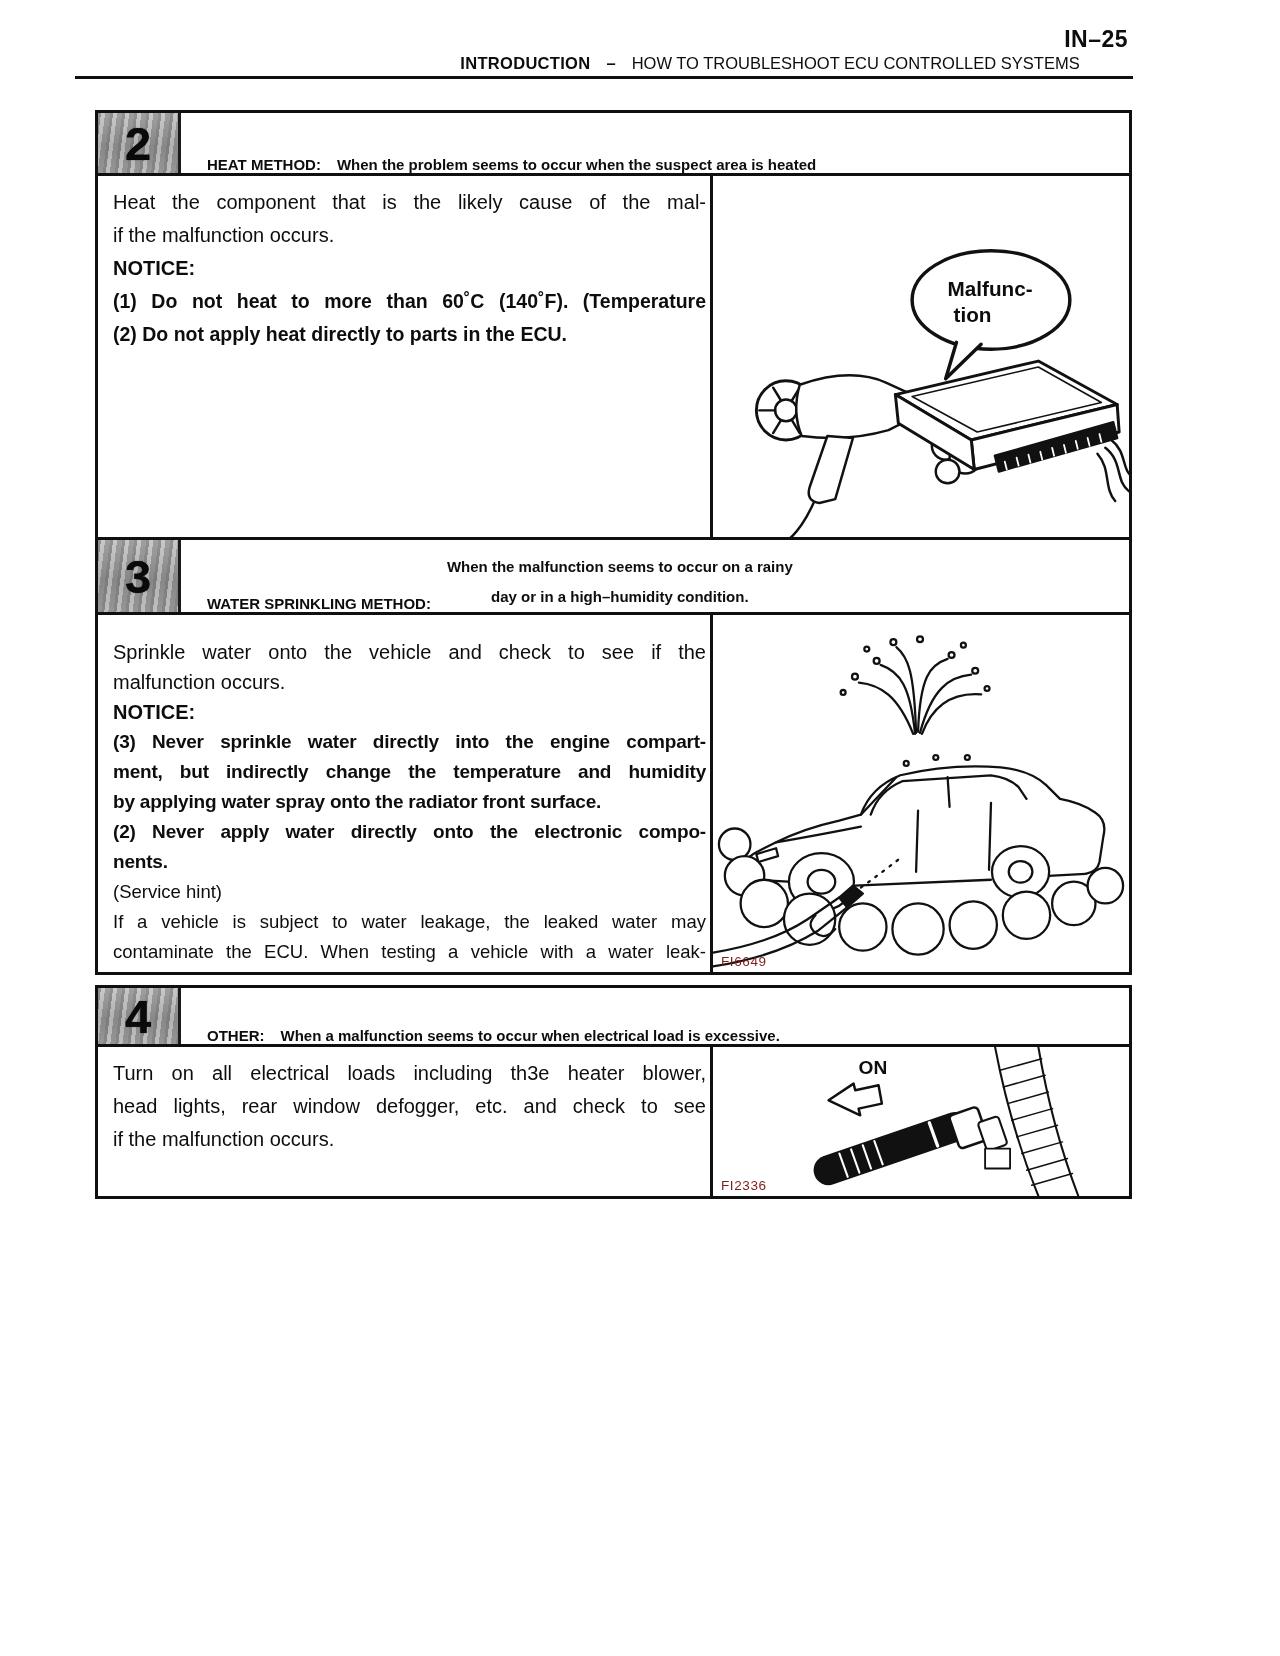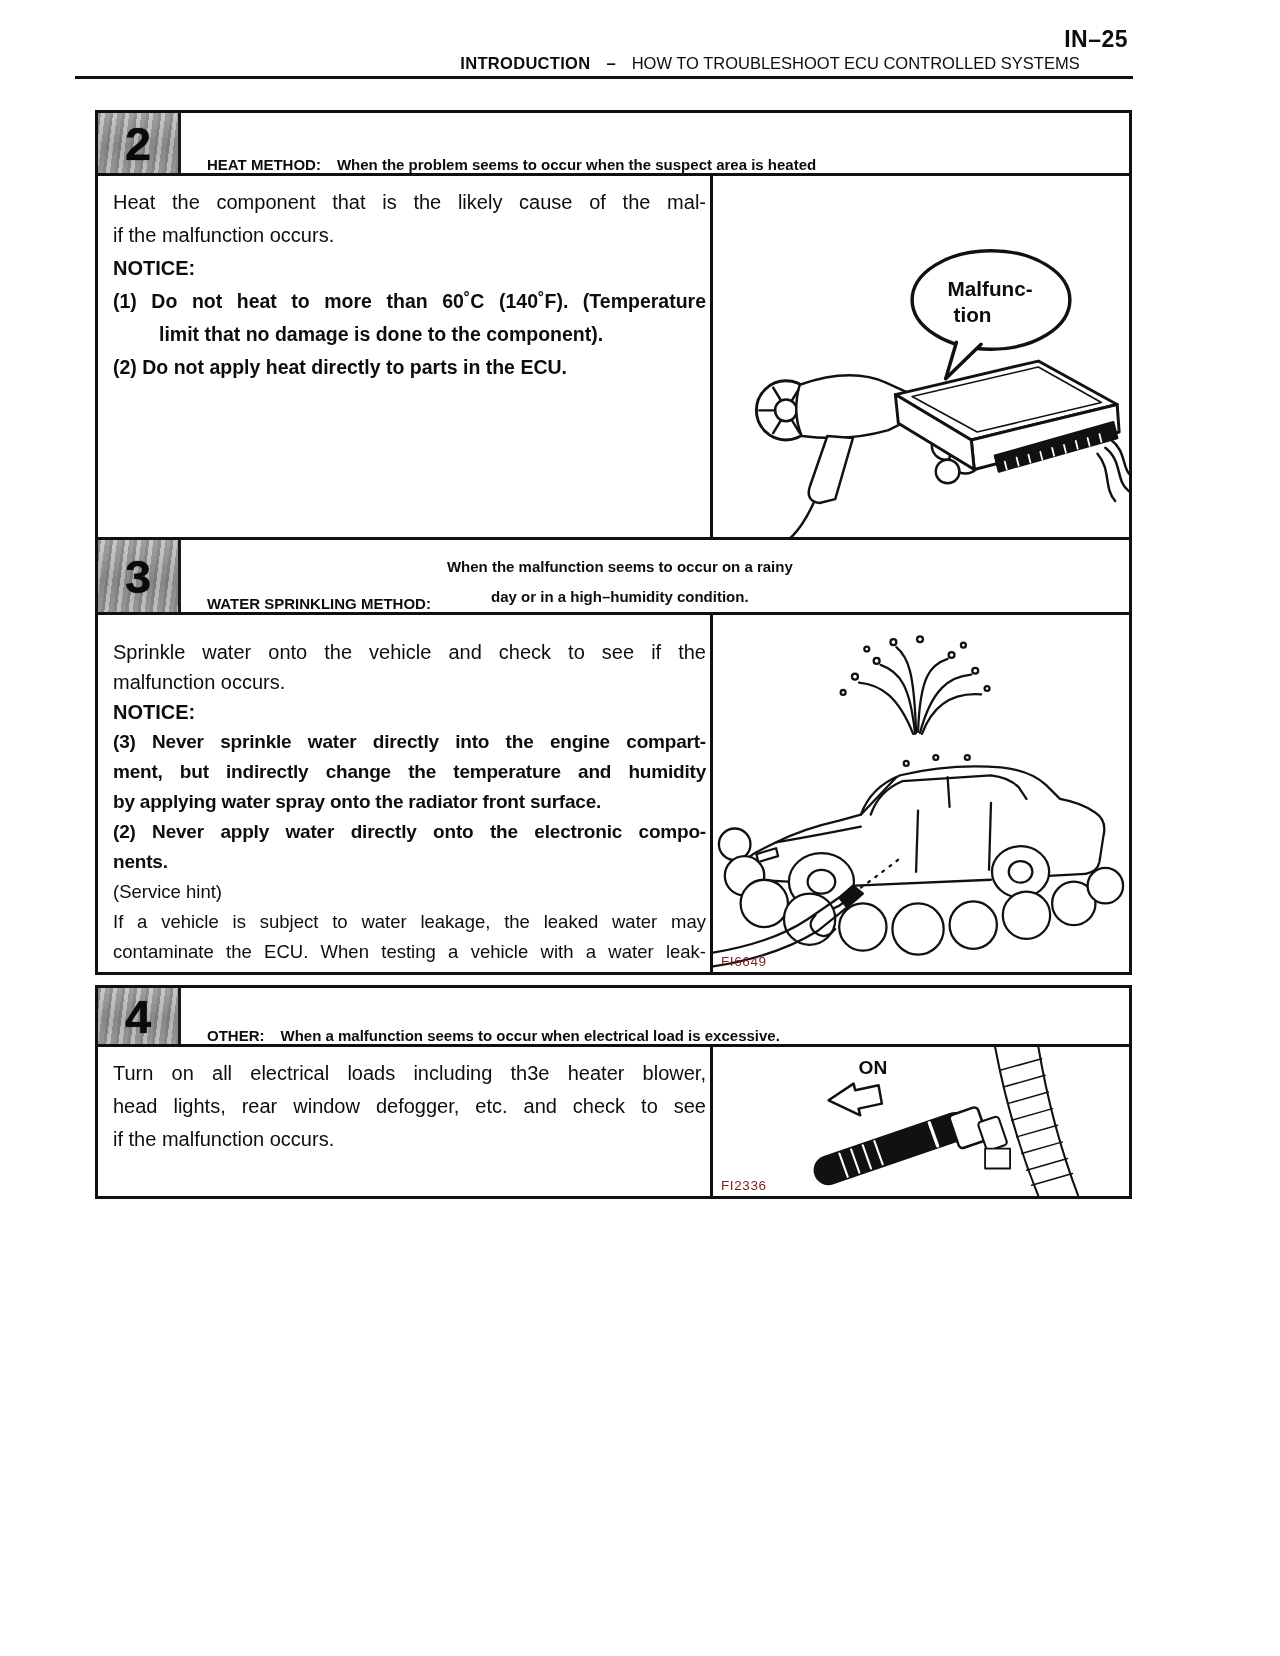--- a/index.html
+++ b/index.html
@@ -67,21 +67,20 @@
         <span class="lbl">HEAT METHOD:</span>
         <span>When the problem seems to occur when the suspect area is heated</span>
       </div>
     </div>
     <div class="sec-body" style="height:453px;">
       <div class="cell-text">
         <div class="bl j">Heat the component that is the likely cause of the mal-</div>
         <div class="bl">if the malfunction occurs.</div>
         <div class="bl b">NOTICE:</div>
         <div class="bl b s2b j">(1)  Do not heat to more than 60˚C (140˚F). (Temperature</div>
-        <div class="bl b s2b ind">limit that no damage is done to the component).</div>
         <div class="bl b s2b">(2)  Do not apply heat directly to parts in the ECU.</div>
       </div>
       <div class="cell-fig">
         <svg class="fig-svg" viewBox="0 0 422 349">
           <g fill="none" stroke="#111" stroke-width="2.5" stroke-linecap="round" stroke-linejoin="round">
 
             <g>
               <circle cx="74" cy="184" r="30" stroke-width="3"></circle>
               <circle cx="74" cy="184" r="11"></circle>
               <line x1="85" y1="184" x2="101" y2="184"></line>

